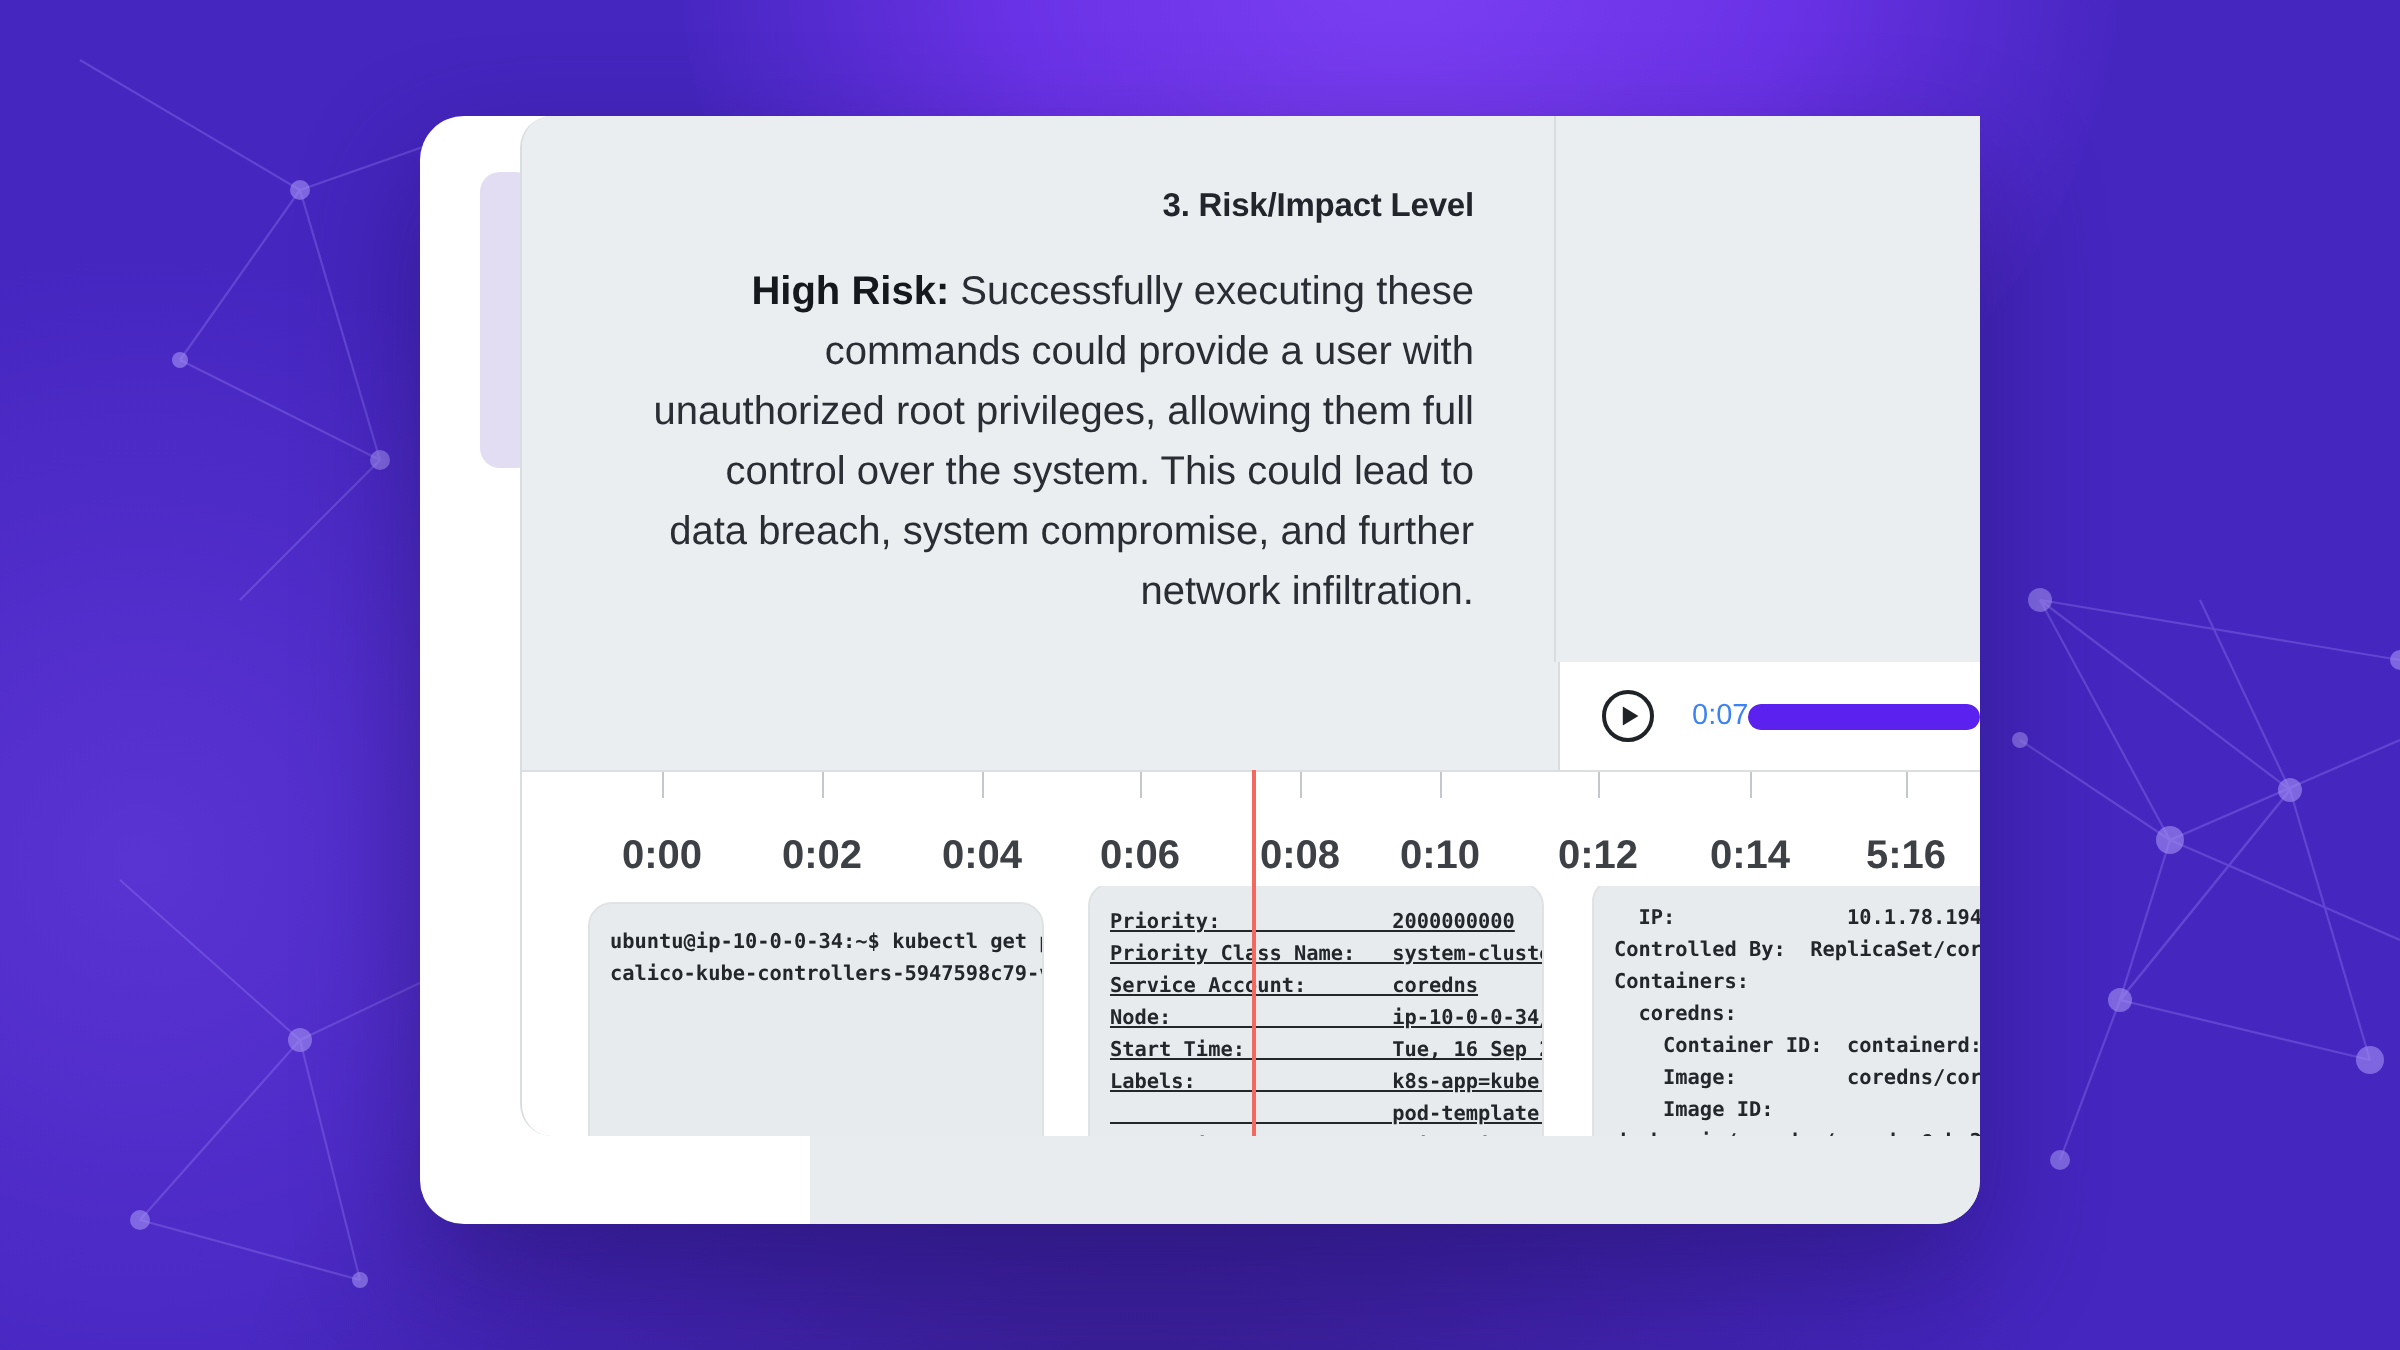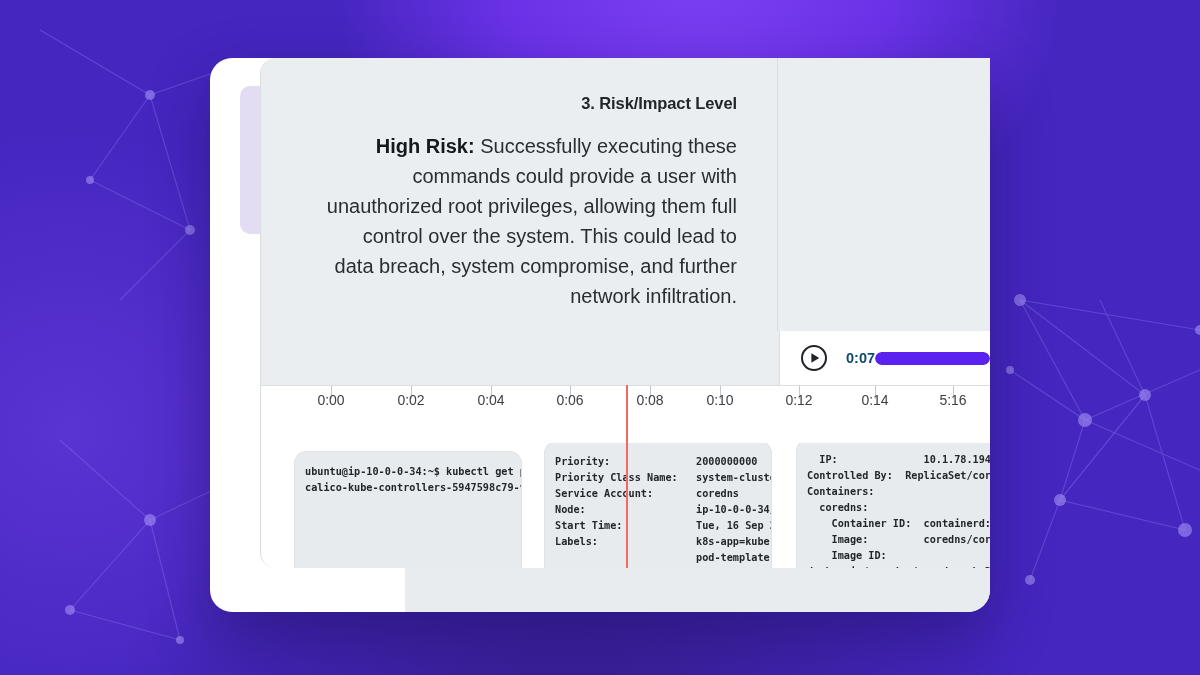--- a/index.html
+++ b/index.html
@@ -143,22 +143,22 @@
     padding-left: 20px;
     border-left: 1px solid #d9dde0;
   }
   #play-button {
     width: 28px; height: 28px;
     flex: 0 0 28px;
     cursor: pointer;
   }
   #player-time {
     font-size: 14.5px;
-    font-weight: bold;
-    color: #0c4a6e;
+    font-weight: normal;
+    color: #3b82f6;
     margin-left: 18px;
     white-space: nowrap;
   }
   #progress-track {
     flex: 1;
     height: 13px;
     border-radius: 7px;
     background: #dfe3e6;
     overflow: hidden;
     cursor: pointer;
@@ -188,24 +188,24 @@
     border-top: 1px solid #dcdfe2;
   }
   .tick-mark {
     position: absolute;
     top: 0;
     width: 1px; height: 13px;
     background: #c3c8cc;
   }
   .tick-label {
     position: absolute;
-    top: 6px;
+    top: 31px;
     transform: translateX(-50%);
-    font-size: 14px;
-    font-weight: normal;
+    font-size: 20px;
+    font-weight: bold;
     color: #3d4146;
     white-space: nowrap;
   }
 
   
   #card-strip {
     position: absolute;
     left: 0; top: 385px;
     width: 730px;
     height: 125px;
@@ -221,21 +221,21 @@
     overflow: hidden;
     font-family: "DejaVu Sans Mono", monospace;
     font-size: 10.2px;
     font-weight: bold;
     line-height: 16px;
     color: #23262b;
     padding: 12px 0 0 10px;
     white-space: pre;
   }
   #card-1 { left: 33px;  width: 228px; height: 162px; }
-  #card-2 { left: 283px; width: 228px; height: 162px; top: -2px; }
+  #card-2 { left: 283px; width: 228px; height: 162px; top: -2px; text-decoration: underline; }
   #card-3 { left: 535px; width: 228px; height: 162px; top: -4px; padding-left: 10px; }
   .card-line { display: block; }
 
   
   #playhead {
     position: absolute;
     left: 375px; top: 327px;
     width: 1.5px;
     height: 194px;
     background: #f4695f;

